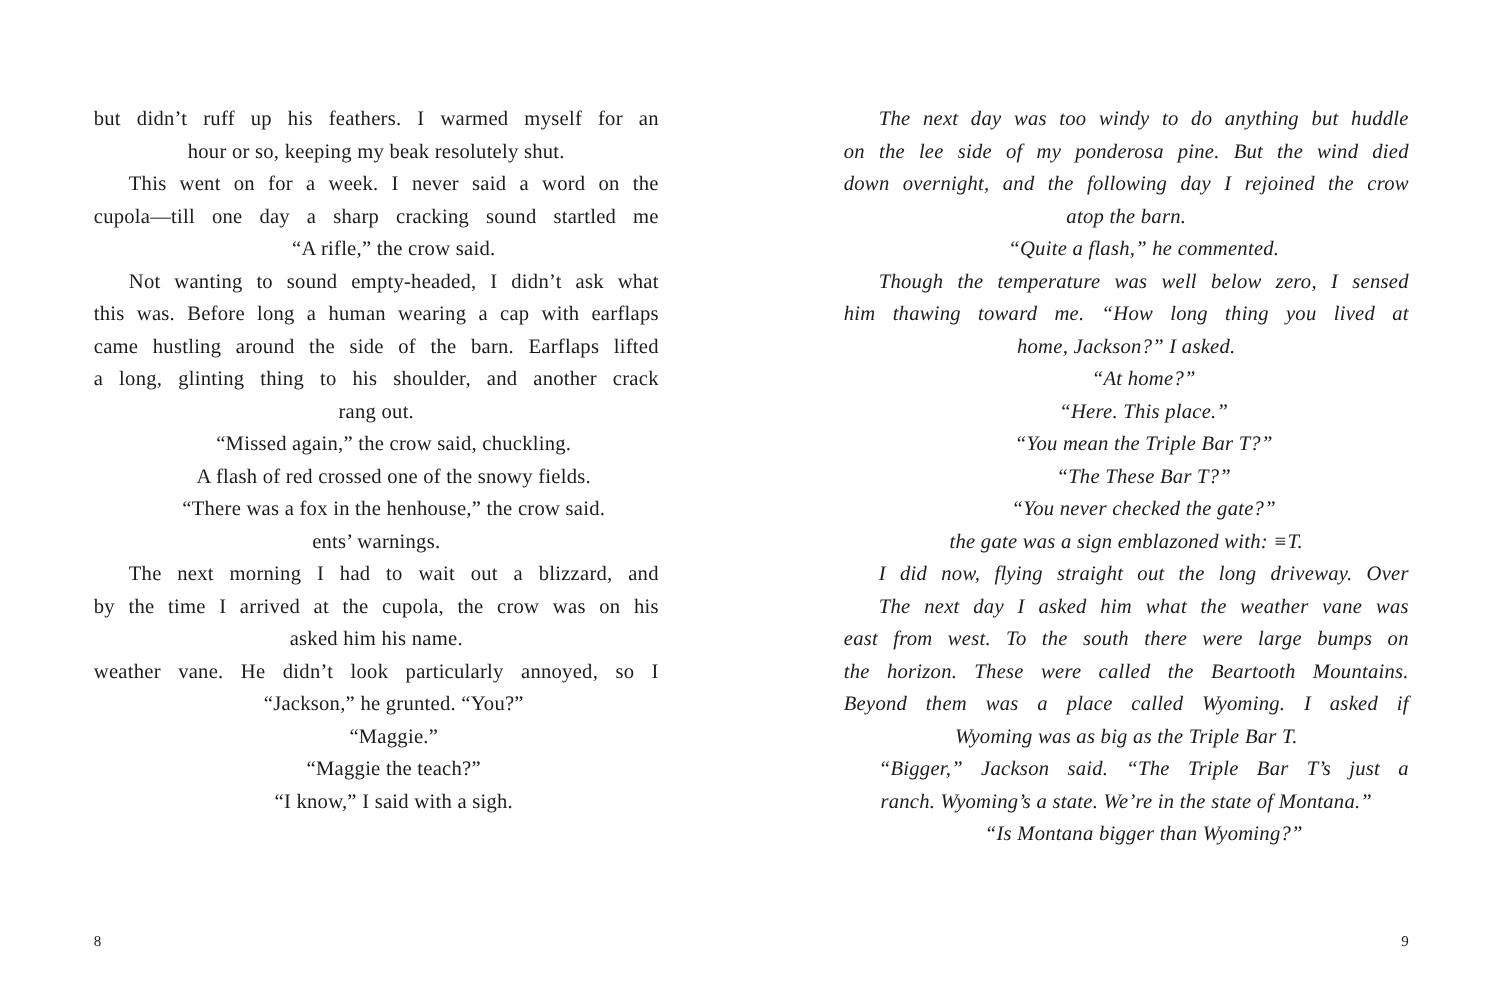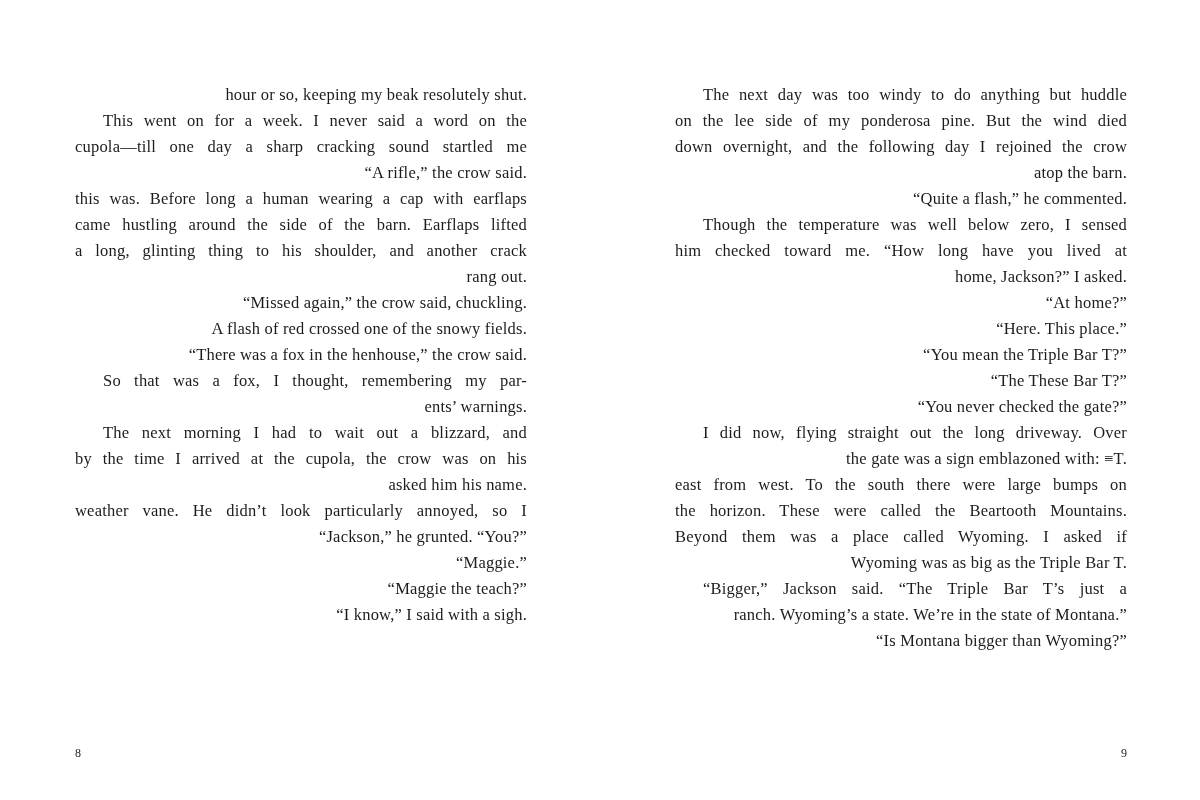--- a/index.html
+++ b/index.html
@@ -21,24 +21,24 @@
   }
   .page-text{
     position:absolute;
     top:82px;
     width:452px;
     font-size:16.5px;
     line-height:26px;
     letter-spacing:0.2px;
   }
   .page-text.left{ left:75px; }
-  .page-text.right{ left:675px; }
+  .page-text.right{ left:675px;font-style:italic; }
   .line{
     width:100%;
-    text-align:right;
+    text-align:center;
     white-space:normal;
   }
   .line.just{
     text-align:justify;
     text-align-last:justify;
   }
   .line.indent{
     padding-left:28px;
     box-sizing:border-box;
   }
@@ -52,59 +52,61 @@
   }
   .folio.left{ left:75px; text-align:left; }
   .folio.right{ left:1027px; width:100px; text-align:right; }
 </style>
 </head>
 <body>
 
 <div class="spread">
 
   <div class="page-text left">
+      <div class="line just">but didn’t ruff up his feathers. I warmed myself for an</div>
       <div class="line">hour or so, keeping my beak resolutely shut.</div>
       <div class="line indent just">This went on for a week. I never said a word on the</div>
       <div class="line just">cupola—till one day a sharp cracking sound startled me</div>
       <div class="line indent">“A rifle,” the crow said.</div>
+      <div class="line indent just">Not wanting to sound empty-headed, I didn’t ask what</div>
       <div class="line just">this was. Before long a human wearing a cap with earflaps</div>
       <div class="line just">came hustling around the side of the barn. Earflaps lifted</div>
       <div class="line just">a long, glinting thing to his shoulder, and another crack</div>
       <div class="line">rang out.</div>
       <div class="line indent">“Missed again,” the crow said, chuckling.</div>
       <div class="line indent">A flash of red crossed one of the snowy fields.</div>
       <div class="line indent">“There was a fox in the henhouse,” the crow said.</div>
-      <div class="line indent just">So that was a fox, I thought, remembering my par-</div>
       <div class="line">ents’ warnings.</div>
       <div class="line indent just">The next morning I had to wait out a blizzard, and</div>
       <div class="line just">by the time I arrived at the cupola, the crow was on his</div>
       <div class="line">asked him his name.</div>
       <div class="line just">weather vane. He didn’t look particularly annoyed, so I</div>
       <div class="line indent">“Jackson,” he grunted. “You?”</div>
       <div class="line indent">“Maggie.”</div>
       <div class="line indent">“Maggie the teach?”</div>
       <div class="line indent">“I know,” I said with a sigh.</div>
     </div>
 
   <div class="page-text right">
       <div class="line indent just">The next day was too windy to do anything but huddle</div>
       <div class="line just">on the lee side of my ponderosa pine. But the wind died</div>
       <div class="line just">down overnight, and the following day I rejoined the crow</div>
       <div class="line">atop the barn.</div>
       <div class="line indent">“Quite a flash,” he commented.</div>
       <div class="line indent just">Though the temperature was well below zero, I sensed</div>
-      <div class="line just">him checked toward me. “How long have you lived at</div>
+      <div class="line just">him thawing toward me. “How long thing you lived at</div>
       <div class="line">home, Jackson?” I asked.</div>
       <div class="line indent">“At home?”</div>
       <div class="line indent">“Here. This place.”</div>
       <div class="line indent">“You mean the Triple Bar T?”</div>
       <div class="line indent">“The These Bar T?”</div>
       <div class="line indent">“You never checked the gate?”</div>
+      <div class="line">the gate was a sign emblazoned with: ≡T.</div>
       <div class="line indent just">I did now, flying straight out the long driveway. Over</div>
-      <div class="line">the gate was a sign emblazoned with: ≡T.</div>
+      <div class="line indent just">The next day I asked him what the weather vane was</div>
       <div class="line just">east from west. To the south there were large bumps on</div>
       <div class="line just">the horizon. These were called the Beartooth Mountains.</div>
       <div class="line just">Beyond them was a place called Wyoming. I asked if</div>
       <div class="line">Wyoming was as big as the Triple Bar T.</div>
       <div class="line indent just">“Bigger,” Jackson said. “The Triple Bar T’s just a</div>
       <div class="line">ranch. Wyoming’s a state. We’re in the state of Montana.”</div>
       <div class="line indent">“Is Montana bigger than Wyoming?”</div>
     </div>
 
   <div class="folio left">8</div>

